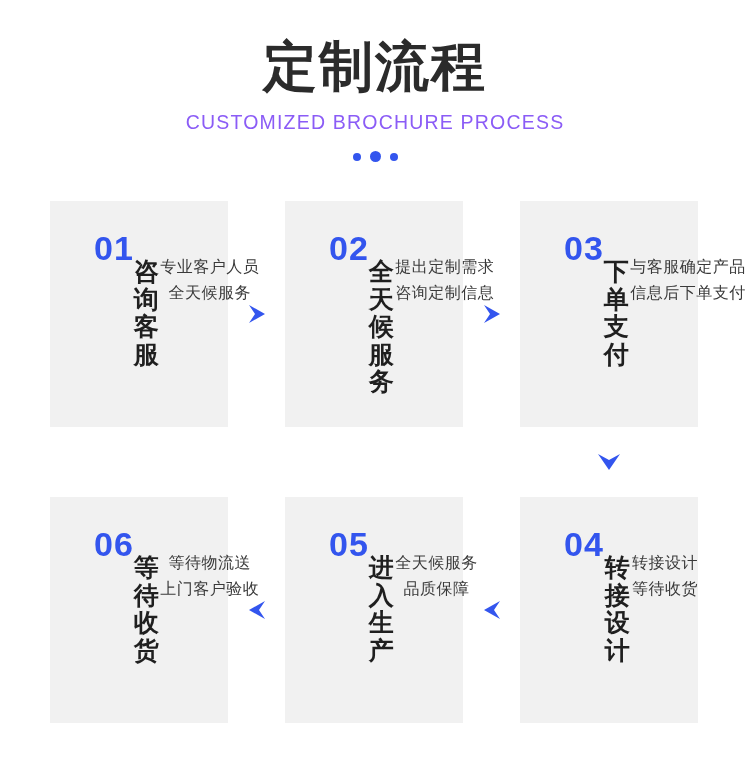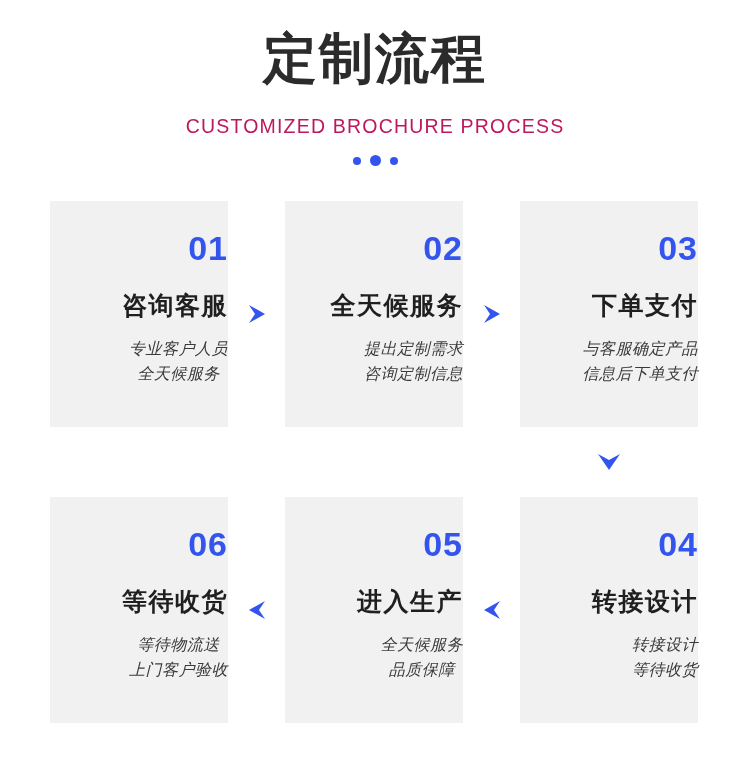--- a/index.html
+++ b/index.html
@@ -19,26 +19,26 @@
   .header {
     padding-top: 26px;
     text-align: center;
   }
   .main-title {
     font-size: 54px;
     font-weight: bold;
     color: #2b2b2b;
     letter-spacing: 2px;
     line-height: 1.2;
-    margin: 0;
+    margin: 8px;
   }
   .sub-title {
-    margin-top: 24px;
+    margin-top: 12px;
     font-size: 19.5px;
-    color: #be185d;
+    color: #8b5cf6;
     letter-spacing: 1.2px;
     font-weight: 400;
   }
   .dots {
     margin-top: 17px;
     display: flex;
     justify-content: center;
     align-items: center;
     gap: 9px;
     height: 12px;
@@ -67,49 +67,47 @@
     justify-content: space-between;
     position: relative;
   }
 
   .card {
     width: 178px;
     height: 226px;
     background: #f1f1f1;
     box-sizing: border-box;
     display: flex;
-    flex-direction: column;
-    align-items: flex-end;
+    align-items: flex-start;
     text-align: center;
     padding-top: 30px;
     padding-left: 44px;
   }
   .card-num {
     font-size: 34px;
     font-weight: bold;
     color: #3355ee;
     letter-spacing: 1px;
     line-height: 1;
   }
   .card-title {
     margin-top: 27px;
     font-size: 25px;
     font-weight: bold;
     color: #1f1f1f;
     letter-spacing: 1.5px;
     line-height: 1.1;
   }
   .card-desc {
-    margin-top: 16px;
+    margin-top: 23px;
     font-size: 16px;
     color: #3a3a3a;
     line-height: 1.62;
     letter-spacing: 0.5px;
     font-weight: 400;
-    font-style: italic;
   }
   .card-desc div {
     white-space: nowrap;
   }
 
   
   .arrow-h {
     width: 56px;
     display: flex;
     align-items: center;

